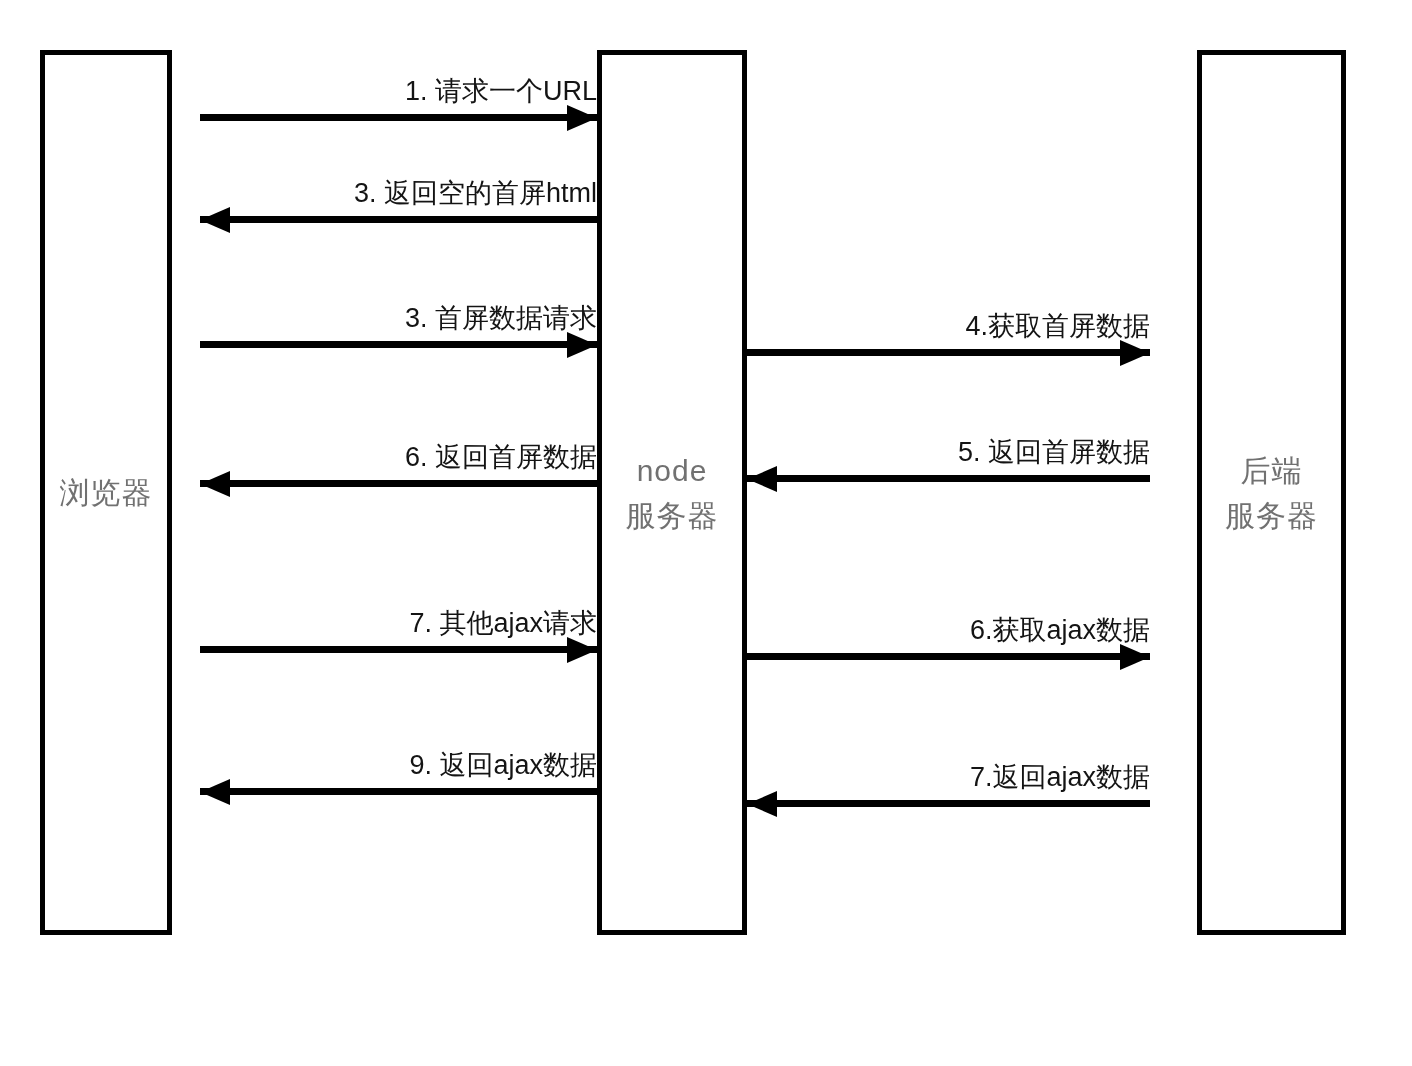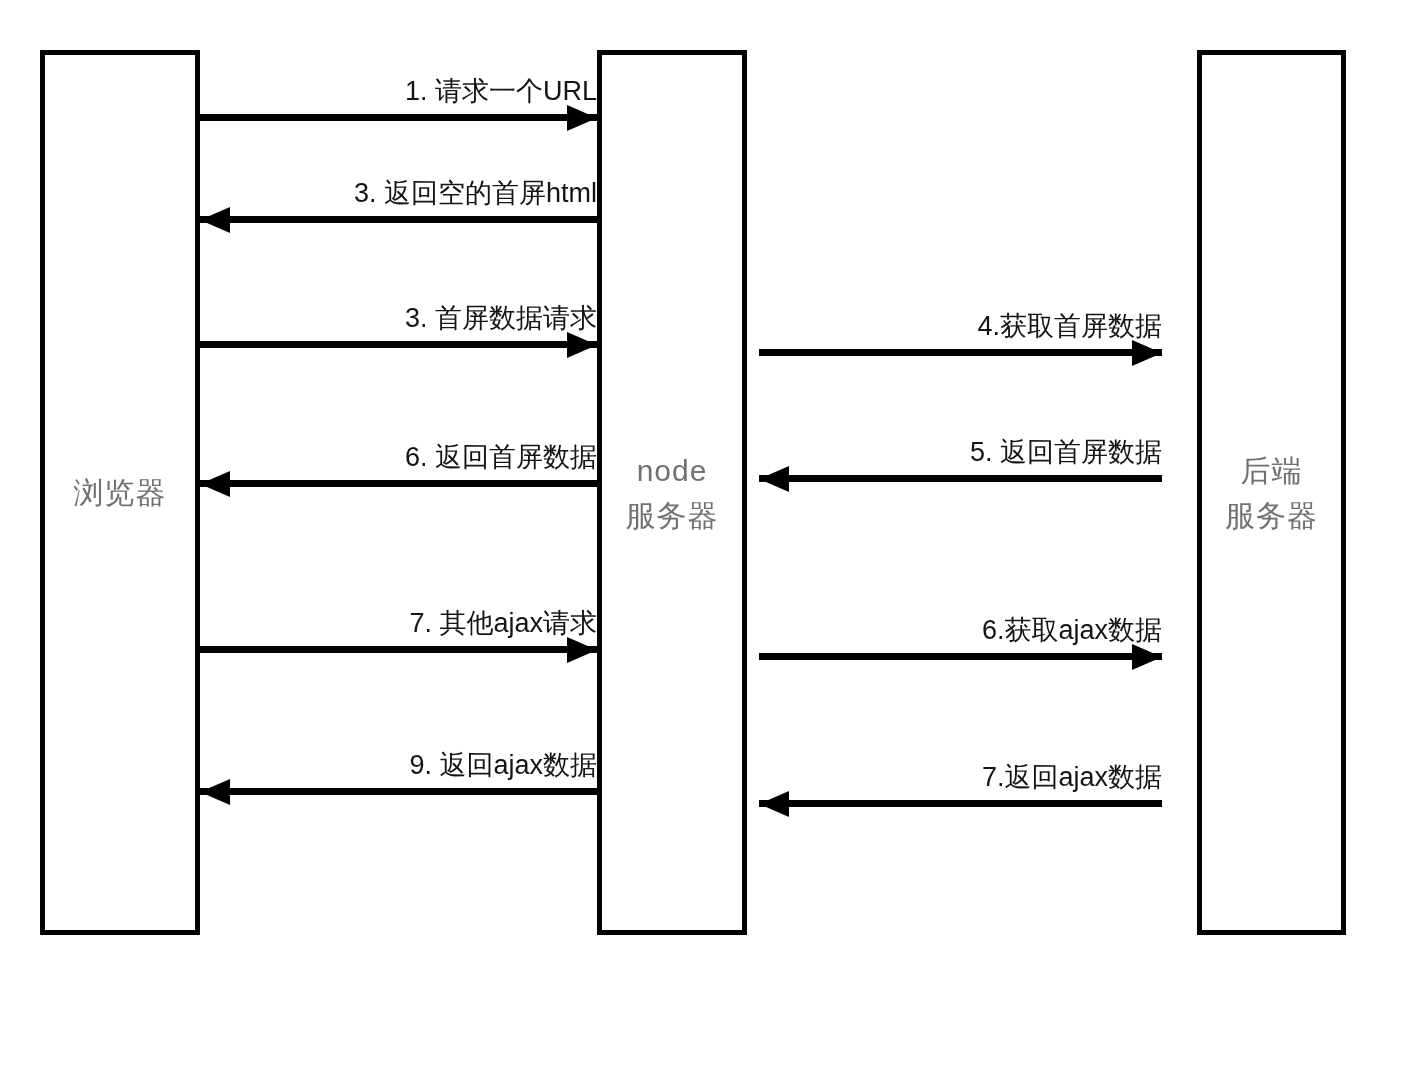--- a/index.html
+++ b/index.html
@@ -17,29 +17,29 @@
     position: absolute; top: 50px; height: 885px;
     box-sizing: border-box;
     border: 5px solid var(--line, #000000);
     background: #ffffff;
     display: flex; flex-direction: column;
     justify-content: center; align-items: center;
     color: var(--node-label, #717171);
     font-size: 30px; line-height: 45px;
     letter-spacing: 1px;
   }
-  .box-browser { left: 40px;  width: 160px; }
+  .box-browser { left: 40px;  width: 132px; }
   .box-node    { left: 597px; width: 150px; }
   .box-backend { left: 1197px; width: 149px; }
   .box-label { white-space: nowrap; }
 
   
   .arrow { position: absolute; }
   .left-col  { left: 200px; width: 397px; }
-  .right-col { left: 747px; width: 403px; padding-left: 12px; }
+  .right-col { left: 747px; width: 403px; }
   .arrow-label {
     height: 34px; line-height: 34px;
     font-size: 27px; text-align: right;
     color: var(--message-label, #141414);
     margin-bottom: 6px;
     white-space: nowrap;
   }
   .shaft {
     position: relative; height: 7px;
     background: var(--line, #000000);

